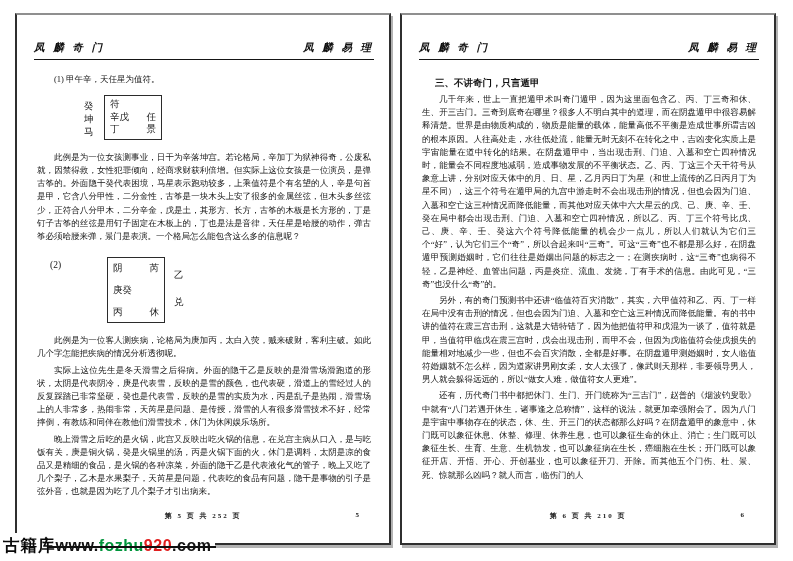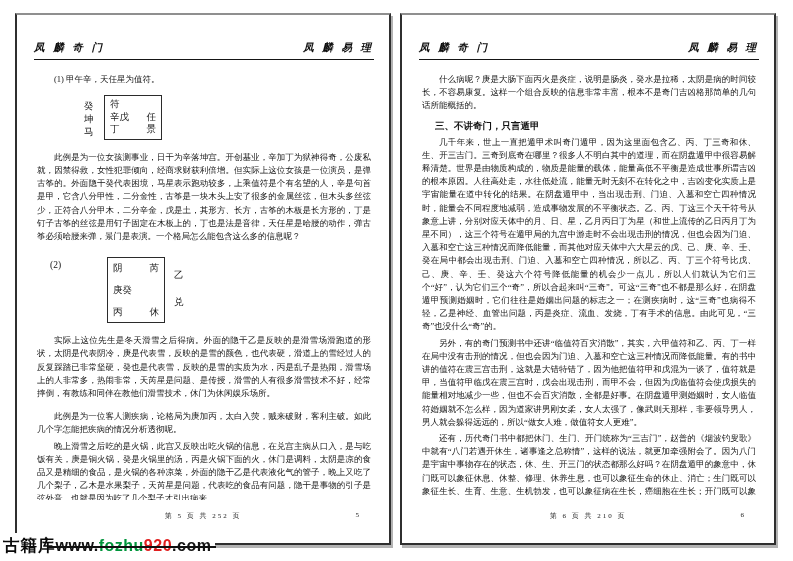--- a/index.html
+++ b/index.html
@@ -48,21 +48,21 @@
   .d2-item { width:57px; padding-top:3px; }
   .d2box { width:46px; height:56px; padding:4px 5px;
            display:flex; flex-direction:column; justify-content:space-between; }
   .d2box .drow { display:flex; justify-content:space-between; line-height:12px; }
   .d2-right { display:flex; flex-direction:column; margin-left:9px;
               padding-top:12px; line-height:13px; gap:14px; }
   .para-after-diagram { margin-top:10px; }
 
   .page-footer {
     position:absolute; bottom:22px; left:0; right:0;
-    text-align:center; font-size:7px; letter-spacing:2px; color:#1a1a1a;
+    text-align:center; font-size:7px; letter-spacing:2px; color:#1a1a1a;font-weight:bold;
   }
   .footer-num { position:absolute; right:30px; top:0; letter-spacing:0; }
 
   
   .watermark {
     position:absolute; left:2px; top:533px; height:26px;
     background:#ffffff; display:flex; align-items:center;
     padding:0 4px 0 1px; z-index:5; white-space:nowrap;
   }
   .wm-cjk {
@@ -104,21 +104,21 @@
           <span>辛戊</span>
           <span>任</span>
         </div>
         <div class="drow">
           <span>丁</span>
           <span>景</span>
         </div>
       </div>
     </div>
 
-    <p class="para">此例是为一位女孩测事业，日干为辛落坤宫。开创基业，辛加丁为狱神得奇，公废私就，因禁得救，女性犯罪倾向，经商求财获利倍增。但实际上这位女孩是一位演员，是弹古筝的。外面隐干癸代表困境，马星表示跑动较多，上乘值符是个有名望的人，辛是句首是甲，它含八分甲性，二分金性，古筝是一块木头上安了很多的金属丝弦，但木头多丝弦少，正符合八分甲木，二分辛金，戊是土，其形方、长方，古筝的木板是长方形的，丁是钉子古筝的丝弦是用钉子固定在木板上的，丁也是法是音律，天任星是哈腰的动作，弹古筝必须哈腰来弹，景门是表演。一个格局怎么能包含这么多的信息呢？</p>
+    <p class="para">此例是为一位女孩测事业，日干为辛落坤宫。若论格局，辛加丁为狱神得奇，公废私就，因禁得救，女性犯罪倾向，经商求财获利倍增。但实际上这位女孩是一位演员，是弹古筝的。外面隐干癸代表困境，马星表示跑动较多，上乘值符是个有名望的人，辛是句首是甲，它含八分甲性，二分金性，古筝是一块木头上安了很多的金属丝弦，但木头多丝弦少，正符合八分甲木，二分辛金，戊是土，其形方、长方，古筝的木板是长方形的，丁是钉子古筝的丝弦是用钉子固定在木板上的，丁也是法是音律，天任星是哈腰的动作，弹古筝必须哈腰来弹，景门是表演。一个格局怎么能包含这么多的信息呢？</p>
 
     <div class="diagram diagram2">
       <div class="d2-item">(2)</div>
       <div class="dbox d2box">
         <div class="drow">
           <span>阴</span>
           <span>芮</span>
         </div>
         <div class="drow">
           <span>庚癸</span>
@@ -128,37 +128,36 @@
           <span>丙</span>
           <span>休</span>
         </div>
       </div>
       <div class="d2-right">
         <span>乙</span>
         <span>兑</span>
       </div>
     </div>
 
+    <p class="para para-after-diagram">此例是为一位客人测疾病，论格局为庚加丙，太白入荧，贼来破财，客利主破。如此几个字怎能把疾病的情况分析透彻呢。</p>
     <p class="para">实际上这位先生是冬天滑雪之后得病。外面的隐干乙是反映的是滑雪场滑跑道的形状，太阴是代表阴冷，庚是代表雪，反映的是雪的颜色，也代表硬，滑道上的雪经过人的反复踩踏已非常坚硬，癸也是代表雪，反映的是雪的实质为水，丙是乱子是热闹，滑雪场上的人非常多，热闹非常，天芮星是问题、是传授，滑雪的人有很多滑雪技术不好，经常摔倒，有教练和同伴在教他们滑雪技术，休门为休闲娱乐场所。</p>
-    <p class="para para-after-diagram">此例是为一位客人测疾病，论格局为庚加丙，太白入荧，贼来破财，客利主破。如此几个字怎能把疾病的情况分析透彻呢。</p>
     <p class="para">晚上滑雪之后吃的是火锅，此宫又反映出吃火锅的信息，在兑宫主病从口入，是与吃饭有关，庚是铜火锅，癸是火锅里的汤，丙是火锅下面的火，休门是调料，太阴是凉的食品又是精细的食品，是火锅的各种凉菜，外面的隐干乙是代表液化气的管子，晚上又吃了几个梨子，乙木是水果梨子，天芮星是问题，代表吃的食品有问题，隐干是事物的引子是弦外音，也就是因为吃了几个梨子才引出病来。</p>
   </div>
   <div class="page-footer">
     <span>第 5 页 共 252 页</span>
     <span class="footer-num">5</span>
   </div>
 </div>
 
 <div class="page page-right">
   <div class="page-header">
     <span>凤 麟 奇 门</span>
     <span>凤 麟 易 理</span>
   </div>
   <div class="page-body">
-    <p class="para">什么病呢？庚是大肠下面丙火是炎症，说明是肠炎，癸水是拉稀，太阴是病的时间较长，不容易康复。这样一个组合反映的信息非常丰富，根本不是奇门吉凶格那简单的几句话所能概括的。</p>
     <div class="section-heading">三、不讲奇门，只言遁甲</div>
     <p class="para">几千年来，世上一直把遁甲术叫奇门遁甲，因为这里面包含乙、丙、丁三奇和休、生、开三吉门。三奇到底奇在哪里？很多人不明白其中的道理，而在阴盘遁甲中很容易解释清楚。世界是由物质构成的，物质是能量的载体，能量高低不平衡是造成世事所谓吉凶的根本原因。人往高处走，水往低处流，能量无时无刻不在转化之中，吉凶变化实质上是宇宙能量在道中转化的结果。在阴盘遁甲中，当出现击刑、门迫、入墓和空亡四种情况时，能量会不同程度地减弱，造成事物发展的不平衡状态。乙、丙、丁这三个天干符号从象意上讲，分别对应天体中的月、日、星，乙月丙日丁为星（和世上流传的乙日丙月丁为星不同），这三个符号在遁甲局的九宫中游走时不会出现击刑的情况，但也会因为门迫、入墓和空亡这三种情况而降低能量，而其他对应天体中六大星云的戊、己、庚、辛、壬、癸在局中都会出现击刑、门迫、入墓和空亡四种情况，所以乙、丙、丁三个符号比戊、己、庚、辛、壬、癸这六个符号降低能量的机会少一点儿，所以人们就认为它们三个“好”，认为它们三个“奇”，所以合起来叫“三奇”。可这“三奇”也不都是那么好，在阴盘遁甲预测婚姻时，它们往往是婚姻出问题的标志之一；在测疾病时，这“三奇”也病得不轻，乙是神经、血管出问题，丙是炎症、流血、发烧，丁有手术的信息。由此可见，“三奇”也没什么“奇”的。</p>
     <p class="para">另外，有的奇门预测书中还讲“临值符百灾消散”，其实，六甲值符和乙、丙、丁一样在局中没有击刑的情况，但也会因为门迫、入墓和空亡这三种情况而降低能量。有的书中讲的值符在震三宫击刑，这就是大错特错了，因为他把值符甲和戊混为一谈了，值符就是甲，当值符甲临戊在震三宫时，戊会出现击刑，而甲不会，但因为戊临值符会使戊损失的能量相对地减少一些，但也不会百灾消散，全都是好事。在阴盘遁甲测婚姻时，女人临值符婚姻就不怎么样，因为道家讲男刚女柔，女人太强了，像武则天那样，非要领导男人，男人就会躲得远远的，所以“做女人难，做值符女人更难”。</p>
     <p class="para">还有，历代奇门书中都把休门、生门、开门统称为“三吉门”，赵普的《烟波钓叟歌》中就有“八门若遇开休生，诸事逢之总称情”，这样的说法，就更加牵强附会了。因为八门是宇宙中事物存在的状态，休、生、开三门的状态都那么好吗？在阴盘遁甲的象意中，休门既可以象征休息、休整、修理、休养生息，也可以象征生命的休止、消亡；生门既可以象征生长、生育、生意、生机勃发，也可以象征病在生长，癌细胞在生长；开门既可以象征开店、开悟、开心、开创基业，也可以象征开刀、开除。而其他五个门伤、杜、景、死、惊就那么凶吗？就人而言，临伤门的人</p>
   </div>
   <div class="page-footer">
     <span>第 6 页 共 210 页</span>
     <span class="footer-num">6</span>
   </div>
 </div>

